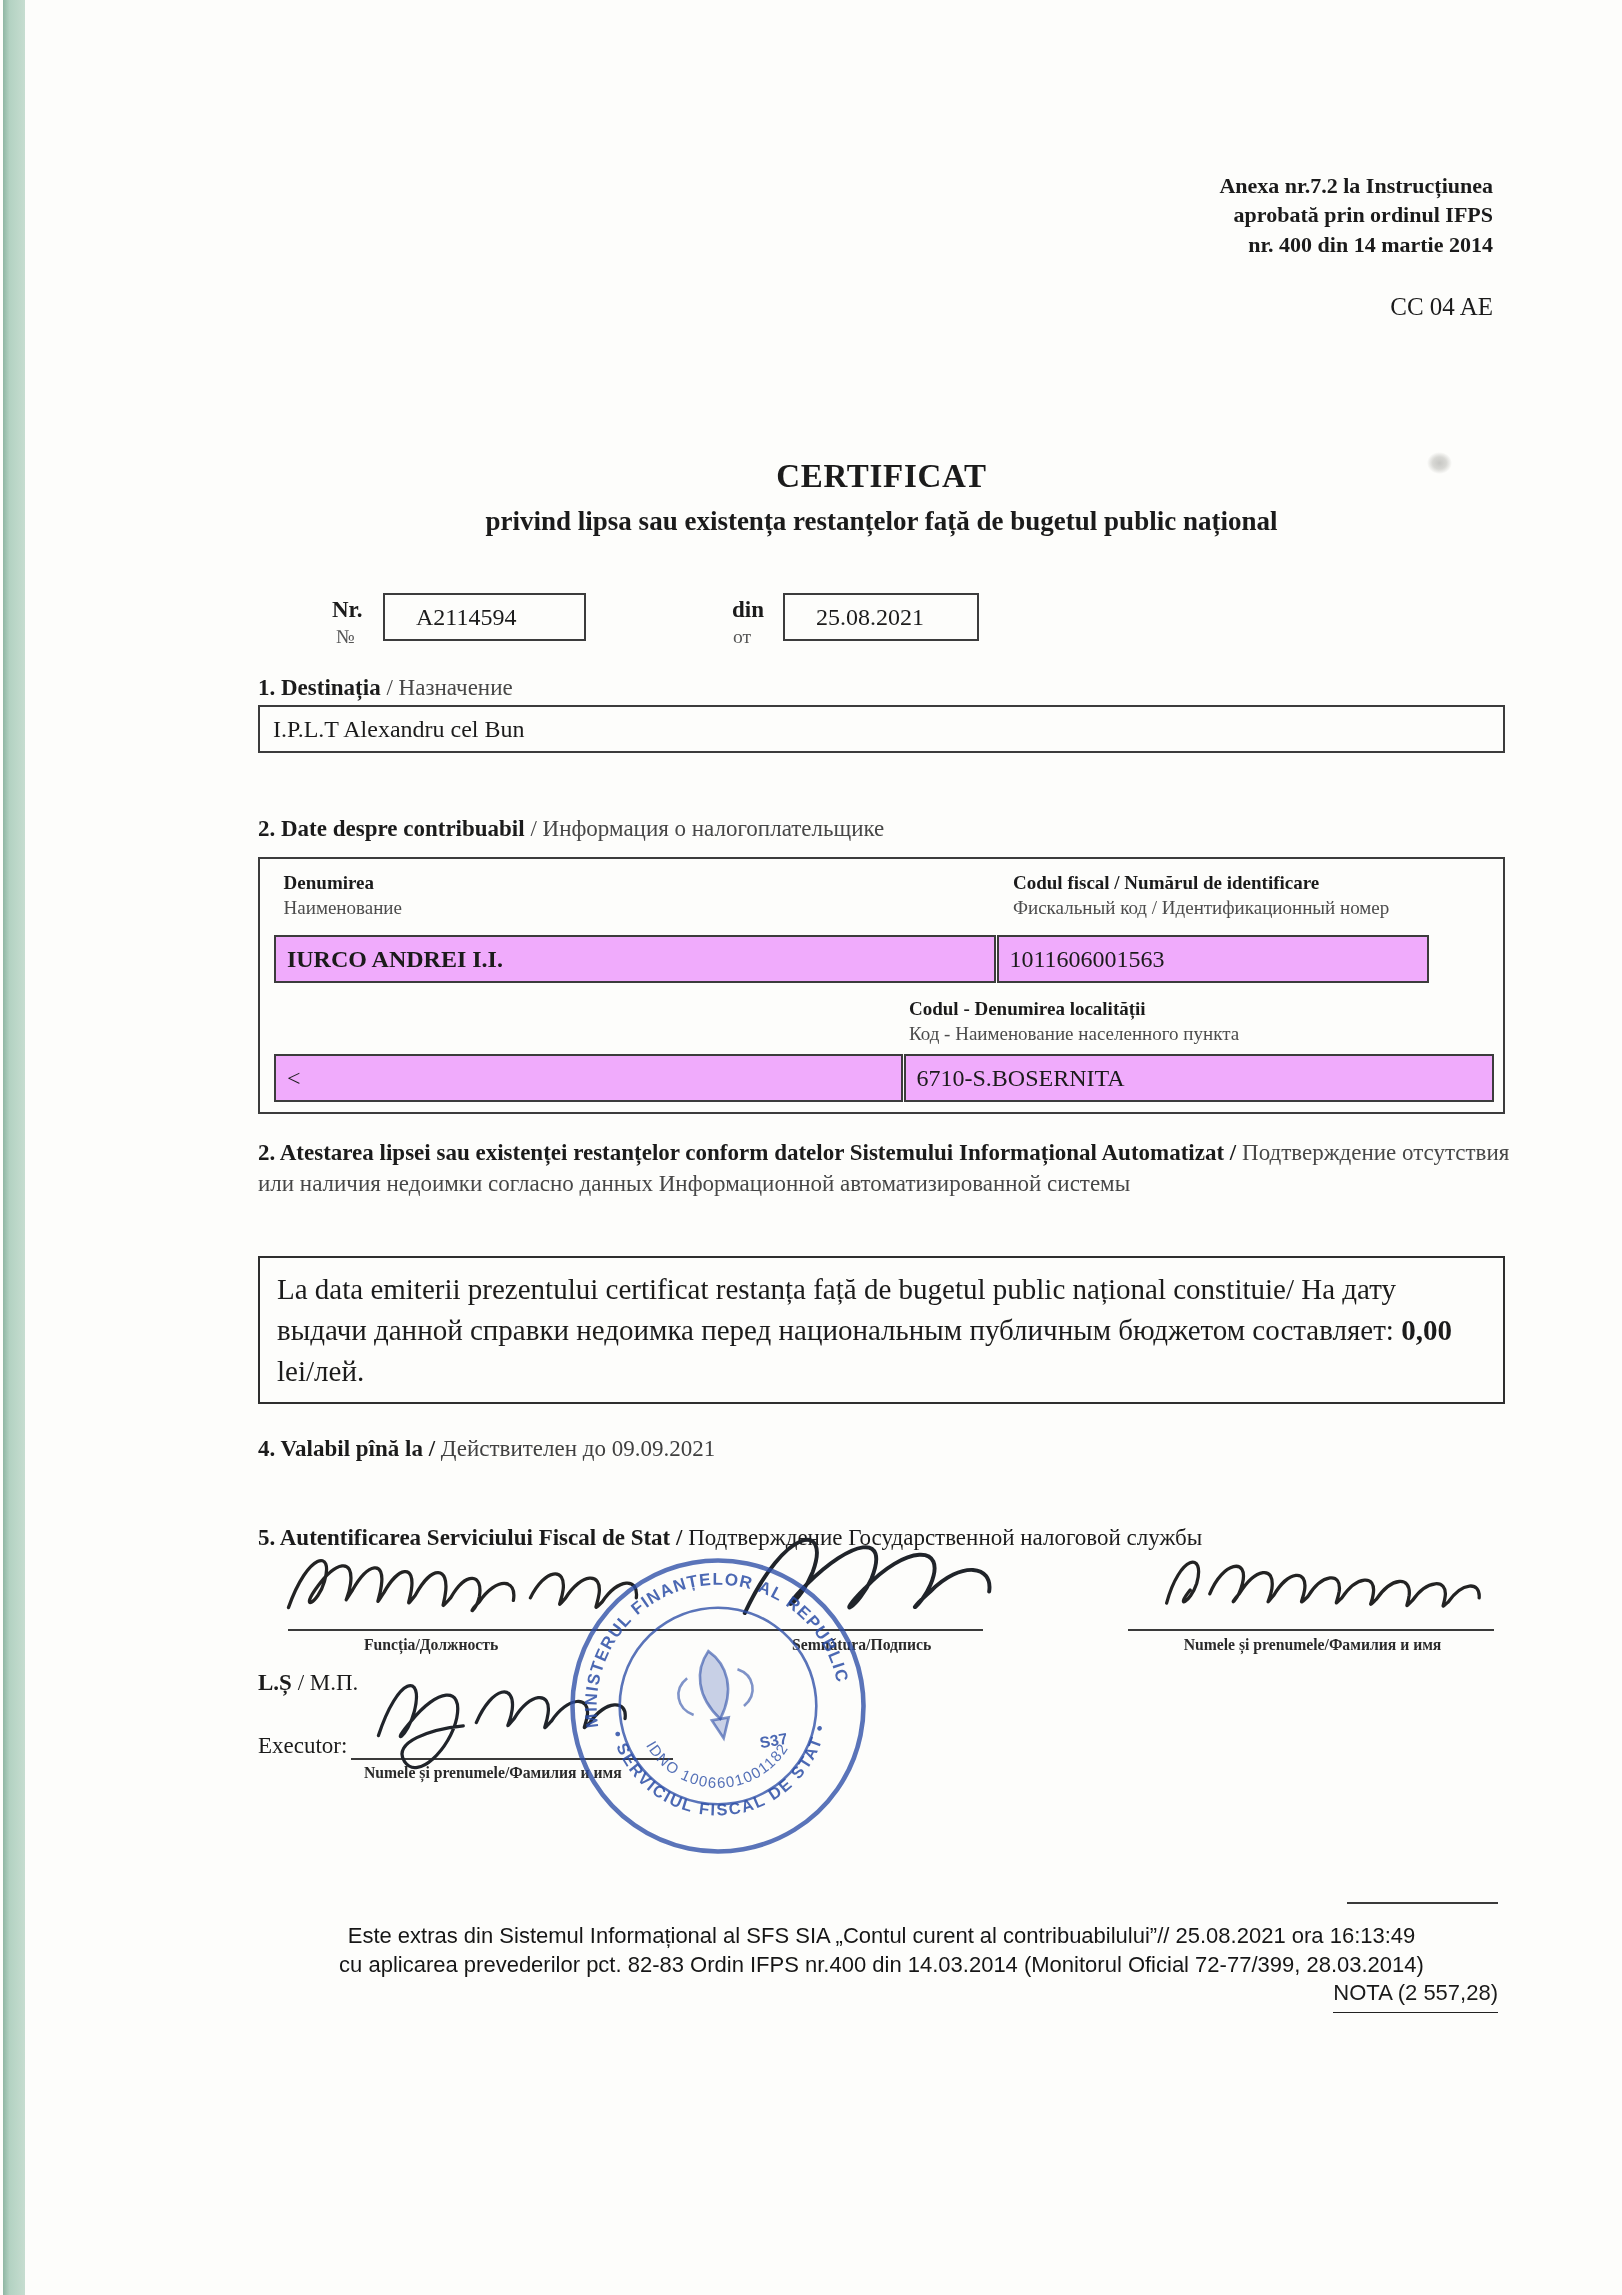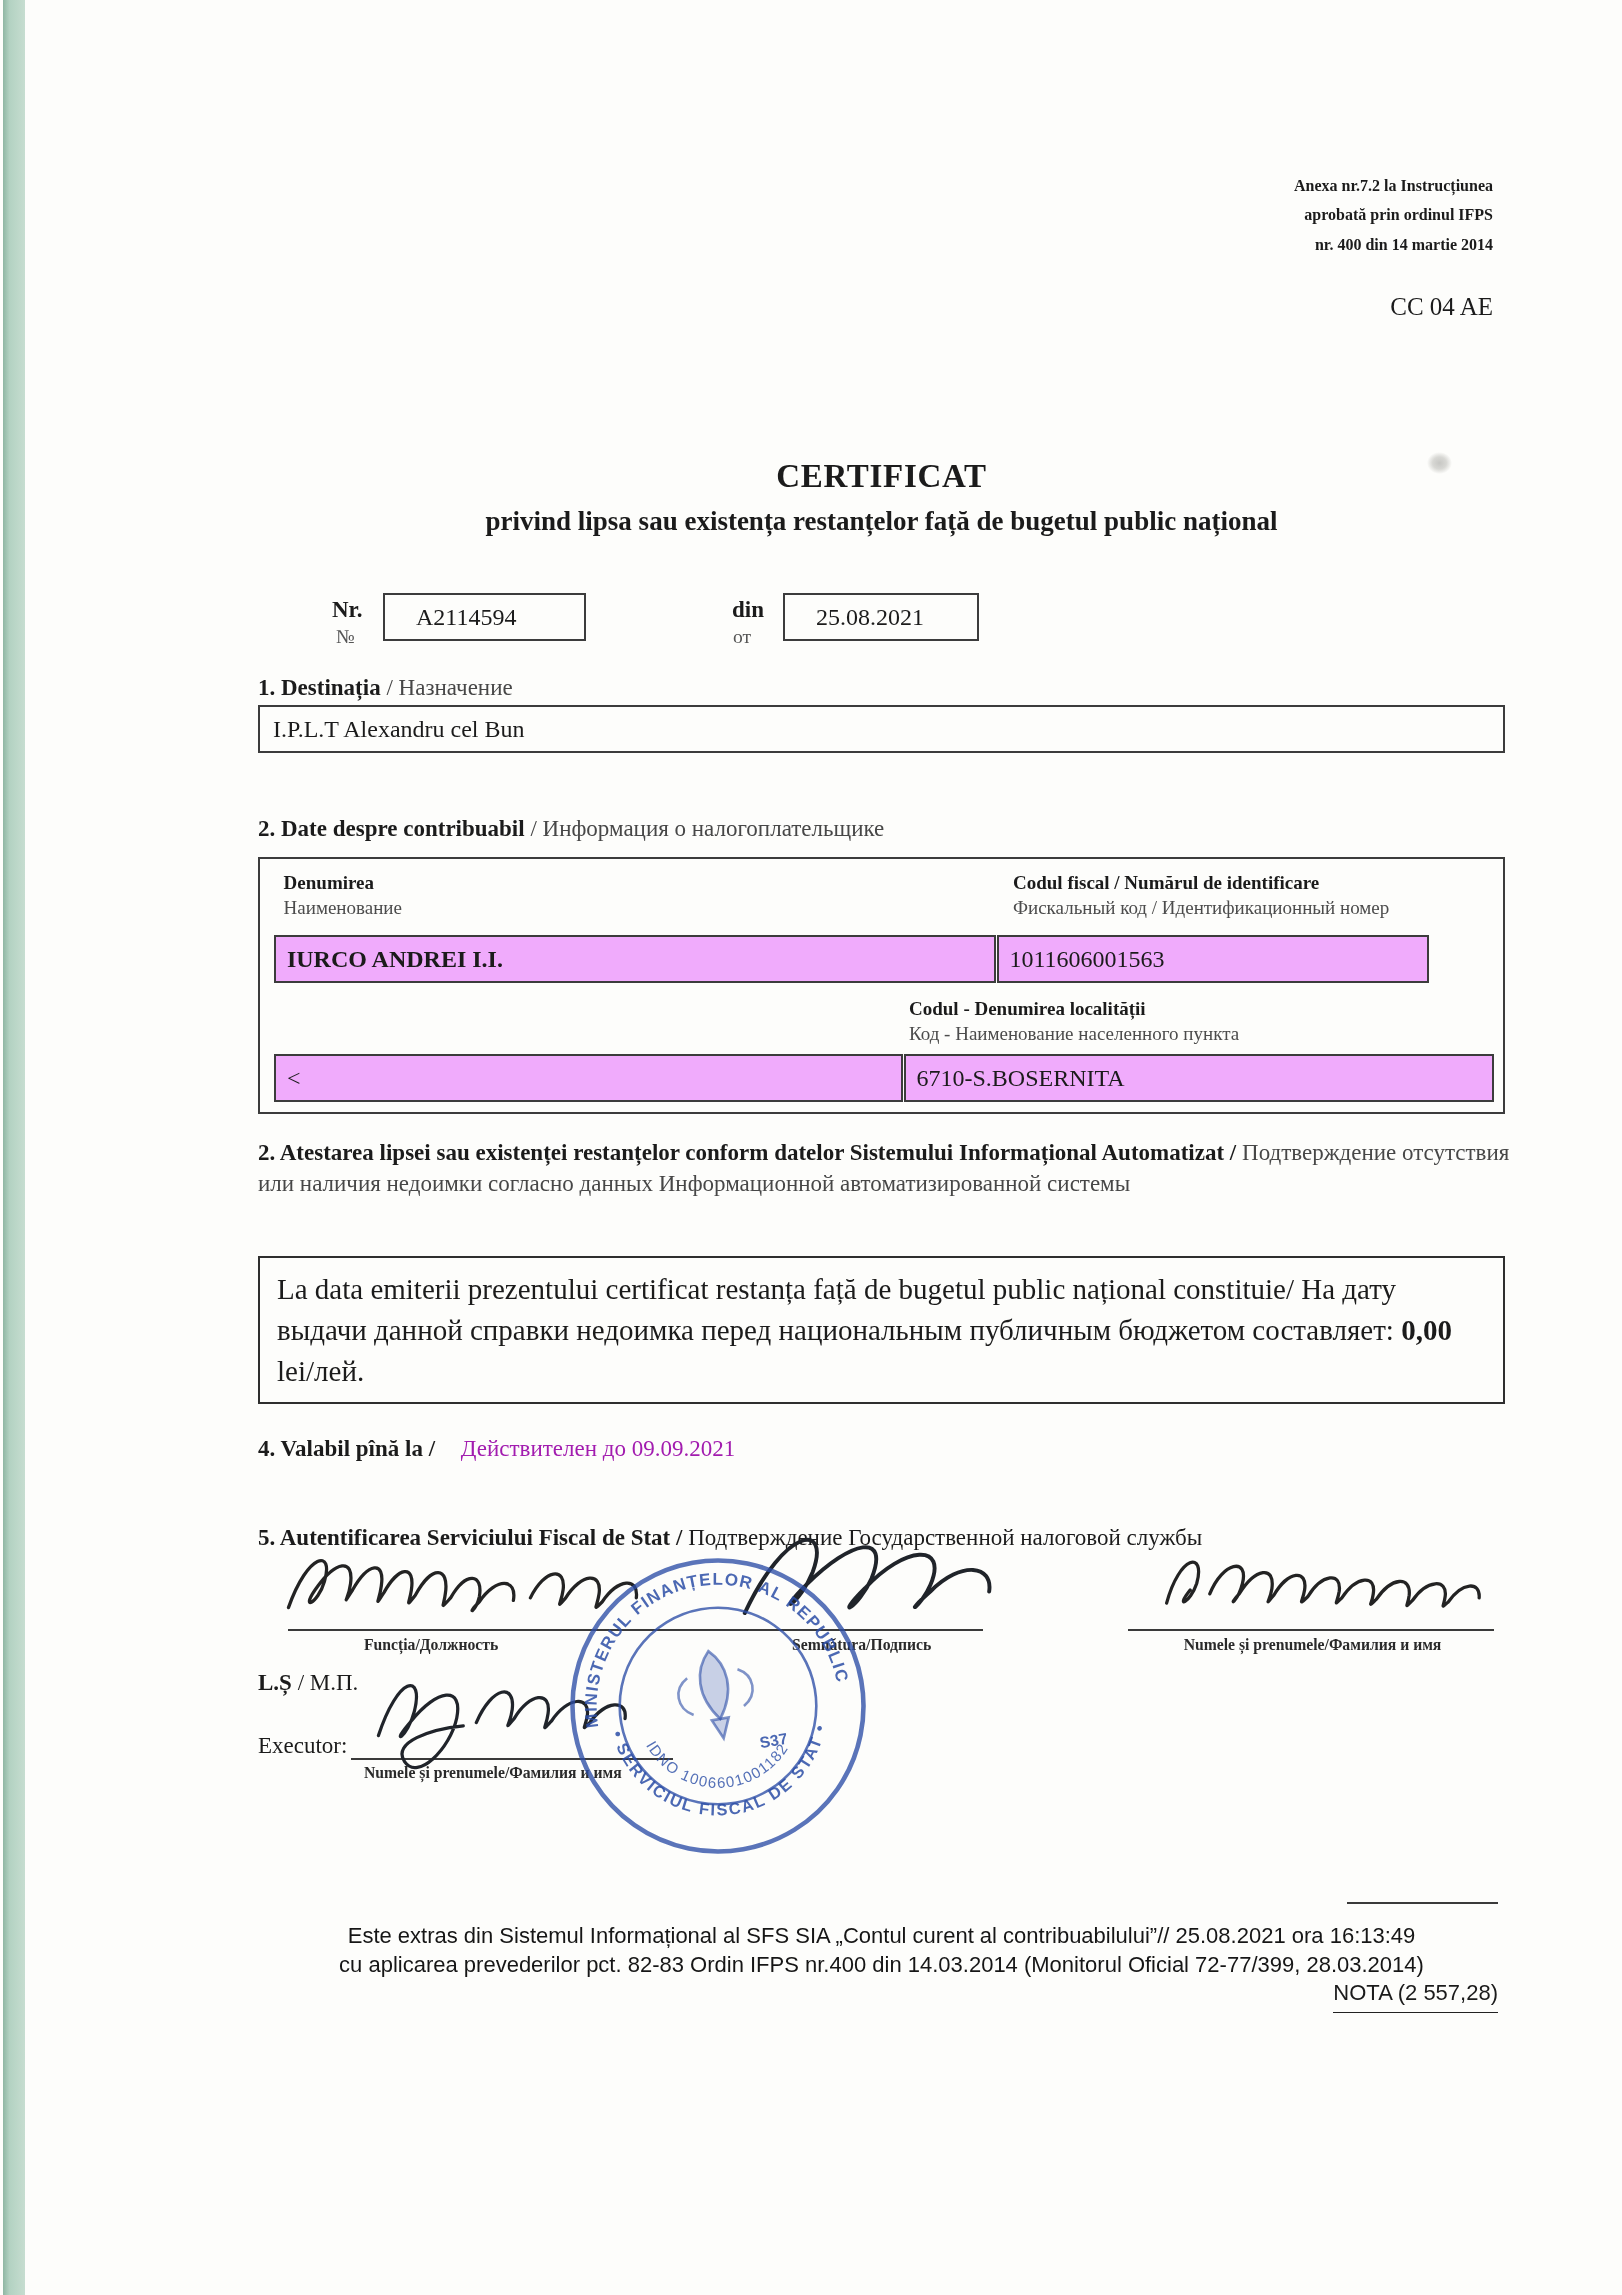--- a/index.html
+++ b/index.html
@@ -16,21 +16,21 @@
     left:2.6px;top:0;width:22px;height:2295px;
     background:linear-gradient(90deg,#8fb6a3 0%,#b3d2c2 30%,#c6ddd0 100%);
   }
   .speck{
     left:1427px;top:452px;width:25px;height:22px;
     background:radial-gradient(closest-side,#9a9a96 0%,#b9b9b4 55%,transparent 100%);
     opacity:.55;border-radius:40% 60% 55% 45%;
   }
   .annex{
     right:130px;top:171px;width:497px;
-    text-align:right;font-weight:bold;font-size:16px;line-height:29.4px;
+    text-align:right;font-weight:bold;font-size:22px;line-height:29.4px;
   }
   .form-code{right:130px;top:293px;width:262px;text-align:right;font-size:25px;}
   .title-main{left:258px;top:458px;width:1247px;text-align:center;font-weight:bold;font-size:33px;letter-spacing:0.7px;}
   .title-sub{left:258px;top:506px;width:1247px;text-align:center;font-weight:bold;font-size:27px;}
   .ro{font-weight:bold;color:#1b1b1b;}
   .ru{font-weight:normal;color:#474747;}
   .lbl{font-size:23px;line-height:30px;}
   .nr-label{left:332px;top:597px;font-weight:bold;font-size:23px;}
   .nr-sub{left:336px;top:626px;font-size:19.6px;color:#555;}
   .din-label{left:732px;top:597px;font-weight:bold;font-size:23px;}
@@ -158,21 +158,21 @@
   <div class="abs s3-para">
     <span class="ro">2. Atestarea lipsei sau existenței restanțelor conform datelor Sistemului Informațional Automatizat /</span>
     <span class="ru"> Подтверждение отсутствия или наличия недоимки согласно данных Информационной автоматизированной системы</span>
   </div>
   <div class="abs statement-box">
     <span>La data emiterii prezentului certificat restanța față de bugetul public național constituie/ На дату выдачи данной справки недоимка перед национальным публичным бюджетом составляет: </span><span class="ro" style="font-size:29px;">0,00</span><span> lei/лей.</span>
   </div>
 
   <div class="abs lbl s4-label">
     <span class="ro">4. Valabil pînă la /</span>
-    <span class="ru" style="color:#a21caf;margin-left:20px;"> Действителен до 09.09.2021</span>
+    <span class="ru" style="color:#404040;"> Действителен до 09.09.2021</span>
   </div>
 
   <div class="abs lbl s5-label">
     <span class="ro">5. Autentificarea Serviciului Fiscal de Stat /</span>
     <span class="ru" style="color:#1b1b1b;"> Подтверждение Государственной налоговой службы</span>
   </div>
 
   <div class="abs sig-line line-left"></div>
   <div class="abs sig-line line-right"></div>
   <div class="abs small-lbl lbl-functia">

